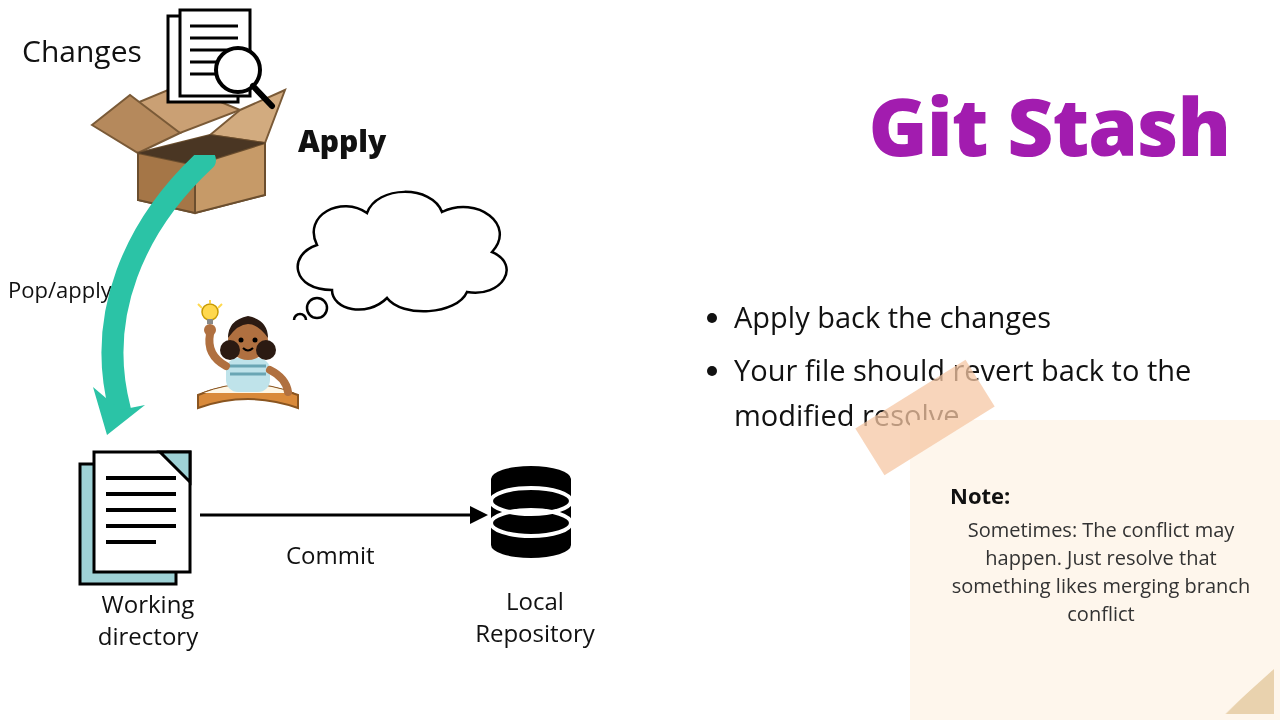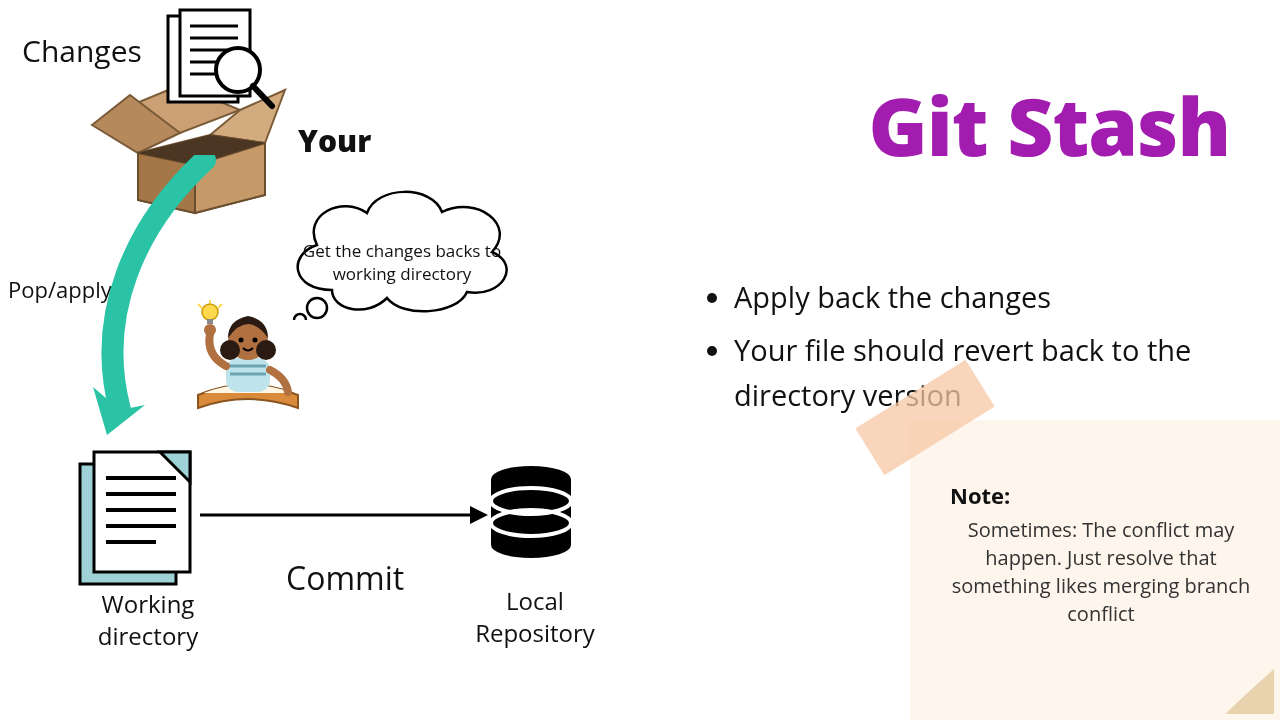--- a/index.html
+++ b/index.html
@@ -21,21 +21,21 @@
     letter-spacing: -1px;
   }
   .bullets {
     position: absolute;
     top: 275px;
     left: 700px;
     width: 540px;
     font-size: 29px;
     color: #111;
   }
-  .bullets ul { list-style: disc; padding-left: 34px; }
+  .bullets ul { list-style: disc; padding-left: 34px; margin-top: 20px; }
   .bullets li { margin-bottom: 8px; line-height: 1.55; }
   .note-box {
     position: absolute;
     right: 0;
     bottom: 0;
     width: 370px;
     height: 300px;
     background: #fef6ec;
     padding: 60px 28px 4px 40px;
     margin-top: 8px;
@@ -70,21 +70,21 @@
     height: 45px;
     background: linear-gradient(135deg, #fef6ec 0 48%, #e9d2ae 50% 100%);
     clip-path: polygon(100% 0, 100% 100%, 0 100%);
   }
   
   .diagram { position: absolute; left: 0; top: 0; width: 640px; height: 720px; }
   .lbl { position: absolute; color: #111; }
   .changes-lbl { left: 22px; top: 30px; font-size: 30px; }
   .stash-lbl { left: 298px; top: 120px; font-size: 30px; font-weight: 800; }
   .popapply-lbl { left: 8px; top: 274px; font-size: 22px; }
-  .commit-lbl { left: 286px; top: 556px; font-size: 32px; }
+  .commit-lbl { left: 286px; top: 538px; font-size: 24px; }
   .wd-lbl { left: 88px; top: 588px; font-size: 24px; text-align: center; width: 120px; line-height: 1.35; }
   .repo-lbl { left: 470px; top: 585px; font-size: 24px; text-align: center; width: 130px; line-height: 1.35; }
   
   .thought {
     position: absolute;
     left: 282px;
     top: 180px;
     width: 240px;
     height: 140px;
   }
@@ -105,36 +105,36 @@
   .icon-abs { position: absolute; }
 </style>
 </head>
 <body>
 
 <div class="title">Git Stash</div>
 
 <div class="bullets">
   <ul>
     <li>Apply back the changes</li>
-    <li>Your file should revert back to the directory version</li>
+    <li>Your file should revert back to the modified resolve</li>
   </ul>
 </div>
 
 <div class="note-box">
   <div class="tape"></div>
   <div class="note-title">Note:</div>
   <div class="note-body">Sometimes: The conflict may happen.
  Just resolve that something likes merging branch conflict</div>
   <div class="corner-fold"></div>
 </div>
 
 <div class="diagram">
 
   <div class="lbl changes-lbl">Changes</div>
-  <div class="lbl stash-lbl">Your</div>
+  <div class="lbl stash-lbl">Apply</div>
   <div class="lbl popapply-lbl">Pop/apply</div>
   <div class="lbl commit-lbl">Commit</div>
   <div class="lbl wd-lbl">Working directory</div>
   <div class="lbl repo-lbl">Local Repository</div>
 
   <svg class="icon-abs" style="left:90px; top:55px;" width="200" height="160" viewBox="0 0 200 160">
 
     <polygon points="30,55 90,30 150,55 90,78" fill="#caa074" stroke="#7a5a37" stroke-width="2"></polygon>
     <polygon points="2,70 40,40 90,78 48,98" fill="#b5895c" stroke="#7a5a37" stroke-width="2"></polygon>
     <polygon points="150,55 195,35 175,88 120,80" fill="#d2ab7f" stroke="#7a5a37" stroke-width="2"></polygon>
@@ -197,21 +197,20 @@
                C10 110 5 75 35 65
                C20 35 60 15 85 33
                C95 5 150 5 160 32
                C195 15 235 45 210 72
                C240 85 220 118 185 112
                C175 135 120 138 105 118
                C85 138 50 130 50 110 Z" fill="#fff" stroke="#000" stroke-width="2.5"></path>
       <circle cx="35" cy="128" r="10" fill="#fff" stroke="#000" stroke-width="2.5"></circle>
       <circle cx="18" cy="140" r="6" fill="#fff" stroke="#000" stroke-width="2.5"></circle>
     </svg>
-    <div class="thought-text">Get the changes backs to working directory</div>
   </div>
 
   <svg class="icon-abs" style="left:76px; top:448px;" width="120" height="140" viewBox="0 0 120 140">
     <rect x="4" y="16" width="96" height="120" fill="#9fd2d6" stroke="#000" stroke-width="3"></rect>
     <rect x="18" y="4" width="96" height="120" fill="#fff" stroke="#000" stroke-width="3"></rect>
     <polygon points="114,4 114,34 84,4" fill="#9fd2d6" stroke="#000" stroke-width="3"></polygon>
     <line x1="30" y1="30" x2="100" y2="30" stroke="#000" stroke-width="4"></line>
     <line x1="30" y1="46" x2="100" y2="46" stroke="#000" stroke-width="4"></line>
     <line x1="30" y1="62" x2="100" y2="62" stroke="#000" stroke-width="4"></line>
     <line x1="30" y1="78" x2="100" y2="78" stroke="#000" stroke-width="4"></line>

